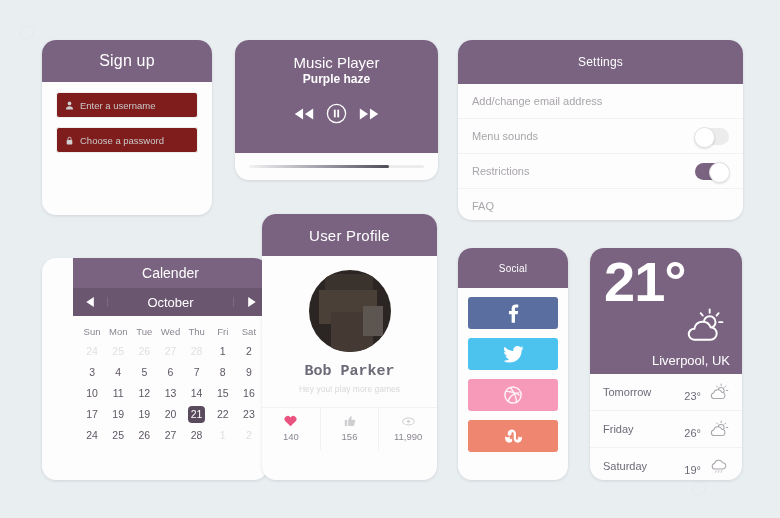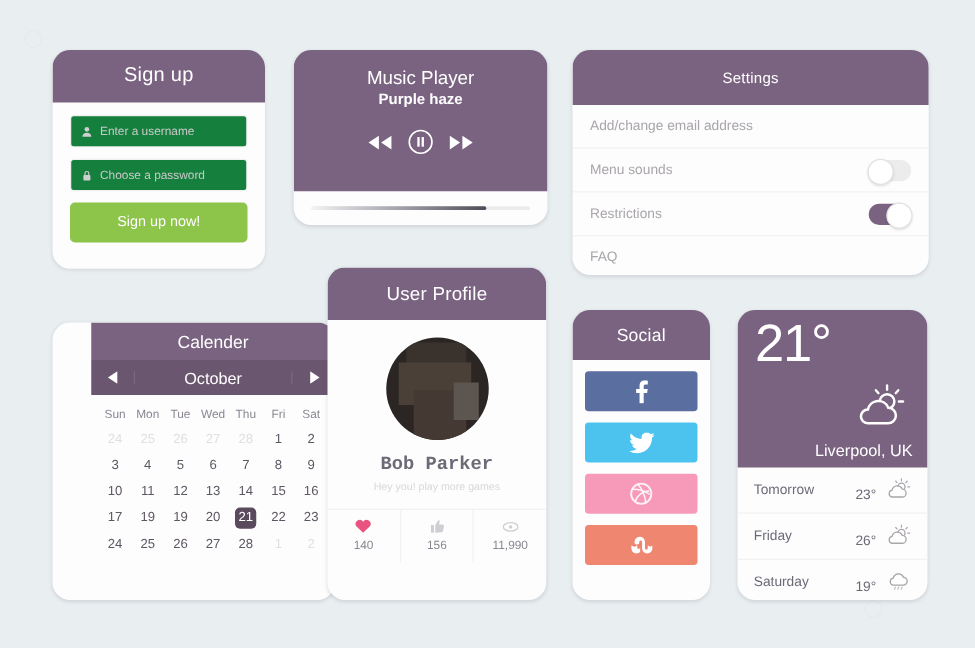--- a/index.html
+++ b/index.html
@@ -25,21 +25,21 @@
     font-size: 16px;
     letter-spacing: .2px;
     display: flex; align-items: center; justify-content: center;
   }
 
   
   #signup { left: 42px; top: 40px; width: 170px; height: 175px; }
   #signup .card-header { height: 42px; }
   .su-body { padding: 10px 14px 0 14px; }
   .field {
-    height: 24px; background: #15803d; border: 1px solid #f0f0f0;
+    height: 24px; background: #7f1d1d; border: 1px solid #f0f0f0;
     border-radius: 3px; margin-bottom: 9px;
     display: flex; align-items: center; padding-left: 8px;
     color: #c9c9c9; font-size: 9.5px;
   }
   .field .fi { margin-right: 6px; display: flex; align-items: center; }
   .signup-btn {
     margin: 5px 14px 0 14px; height: 32px; background: #8dc44a;
     border-radius: 4px; color: #ffffff; font-size: 11.5px;
     display: flex; align-items: center; justify-content: center;
     border: none; width: calc(100% - 28px); font-family: inherit;
@@ -117,35 +117,35 @@
   .pf-name { font-size: 15px; color: #6d6a78; margin-top: 11px; font-weight: bold; font-family: Liberation Mono, monospace; }
   .pf-tag { font-size: 8.5px; color: #d8d8dc; margin-top: 4px; }
   .pf-stats { display: flex; margin-top: 13px; border-top: 1px solid #f2f2f3; }
   .pf-stat { flex: 1; text-align: center; padding: 6px 0 8px 0; }
   .pf-stat + .pf-stat { border-left: 1px solid #f2f2f3; }
   .pf-ico { height: 14px; display: flex; align-items: center; justify-content: center; }
   .pf-val { font-size: 9.5px; color: #8b8691; margin-top: 3px; }
 
   
   #social { left: 458px; top: 248px; width: 110px; height: 232px; }
-  #social .card-header { height: 40px; font-size: 14px; }
+  #social .card-header { height: 40px; font-size: 10px; }
   .soc-list { padding: 9px 10px; }
   .soc-btn {
     height: 32px; border-radius: 3px; margin-bottom: 9px;
     display: flex; align-items: center; justify-content: center; color: #fff;
   }
   .soc-fb { background: #5b6ea0; }
   .soc-tw { background: #4cc3ef; }
   .soc-dr { background: #f79ab9; }
   .soc-su { background: #ef8670; }
 
   
   #weather { left: 590px; top: 248px; width: 152px; height: 232px; }
   .we-top { background: #7a6380; height: 120px; color: #fff; position: relative; padding: 6px 0 0 0; }
-  .we-temp { font-size: 42px; font-weight: normal; margin-left: 14px; line-height: 1; letter-spacing: -1px; }
+  .we-temp { font-size: 56px; font-weight: bold; margin-left: 14px; line-height: 1; letter-spacing: -1px; }
   .we-icon { position: absolute; right: 16px; bottom: 28px; }
   .we-loc { position: absolute; right: 12px; bottom: 6px; font-size: 13px; }
   .we-row {
     height: 36px; display: flex; align-items: center; justify-content: space-between;
     padding: 0 13px; border-bottom: 1px solid #f2f2f3; font-size: 11px; color: #6d6a78;
   }
   .we-row:last-child { border-bottom: none; }
   .we-right { display: flex; align-items: flex-end; gap: 7px; }
   .we-deg { font-size: 11px; color: #6d6a78; }
 
@@ -172,21 +172,20 @@
       <div class="field">
         <span class="fi">
           <svg width="9" height="9" viewBox="0 0 16 16">
               <rect x="3" y="7" width="10" height="8" rx="1.4" fill="#cfcfcf"></rect>
               <path d="M5.3 7V4.8a2.7 2.7 0 0 1 5.4 0V7" stroke="#cfcfcf" stroke-width="1.6" fill="none"></path>
             </svg>
         </span>
         <span>Choose a password</span>
       </div>
     </div>
-    <button class="signup-btn">Sign up now!</button>
   </div>
 
   <div class="card" id="music">
     <div class="mp-top">
       <div class="mp-title">Music Player</div>
       <div class="mp-sub">Purple haze</div>
       <div class="mp-controls">
         <span>
           <svg width="22" height="14" viewBox="0 0 24 14">
               <path d="M11 1v12L2 7z" fill="#fff"></path>

